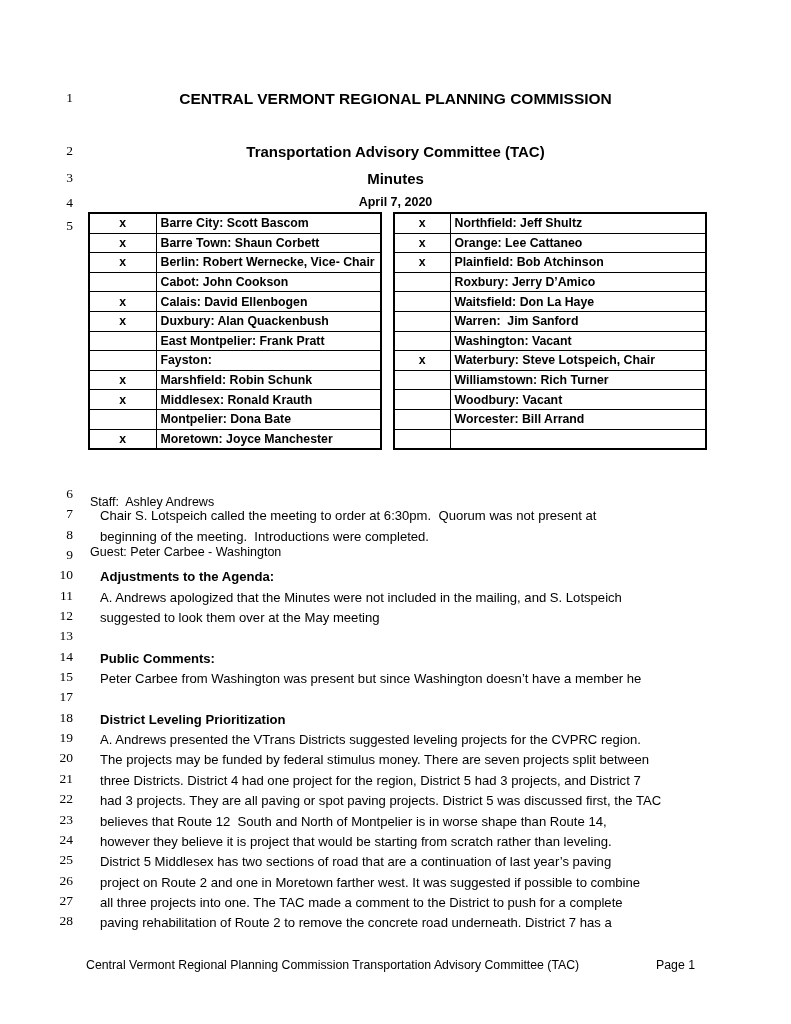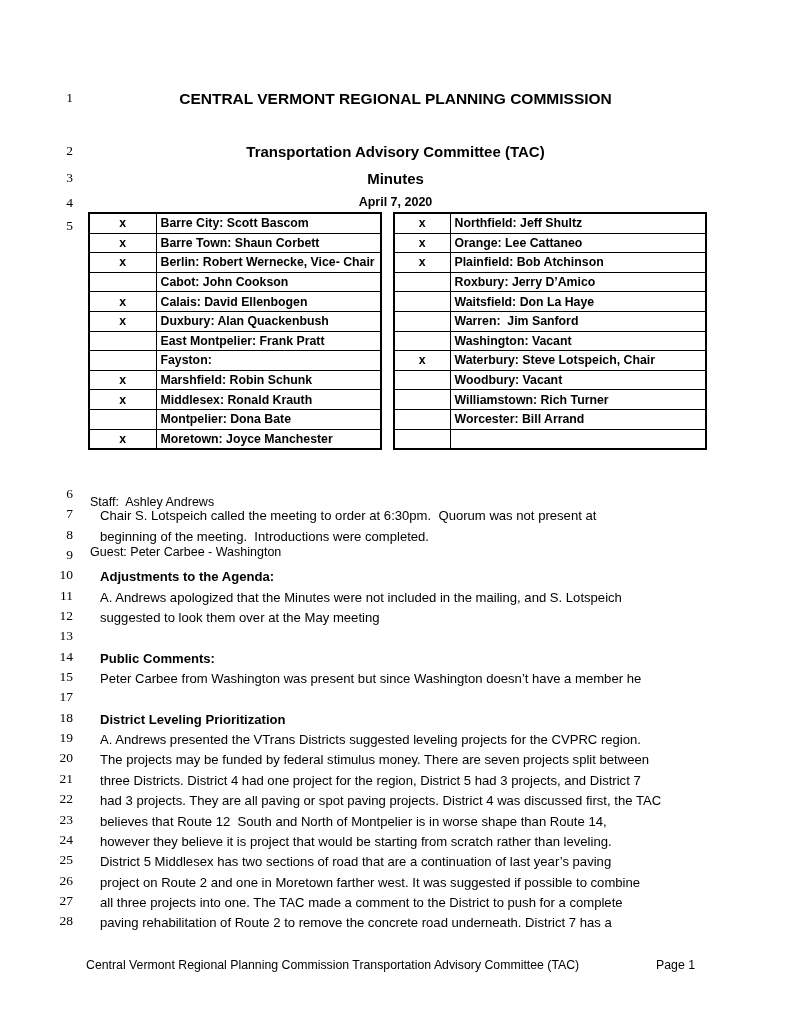--- a/index.html
+++ b/index.html
@@ -191,25 +191,25 @@
           <tr>
     <td class="cell-x"></td>
     <td class="cell-name">Washington: Vacant</td>
   </tr>
           <tr>
     <td class="cell-x">x</td>
     <td class="cell-name">Waterbury: Steve Lotspeich, Chair</td>
   </tr>
           <tr>
     <td class="cell-x"></td>
+    <td class="cell-name">Williamstown: Rich Turner</td>
+  </tr>
+          <tr>
+    <td class="cell-x"></td>
     <td class="cell-name">Woodbury: Vacant</td>
-  </tr>
-          <tr>
-    <td class="cell-x"></td>
-    <td class="cell-name">Williamstown: Rich Turner</td>
   </tr>
           <tr>
     <td class="cell-x"></td>
     <td class="cell-name">Worcester: Bill Arrand</td>
   </tr>
           <tr>
     <td class="cell-x"></td>
     <td class="cell-name"></td>
   </tr>
         </tbody>
@@ -277,21 +277,21 @@
       <div class="body-line">
     <span class="line-num">20</span>
     <span class="line-text">The projects may be funded by federal stimulus money. There are seven projects split between</span>
   </div>
       <div class="body-line">
     <span class="line-num">21</span>
     <span class="line-text">three Districts. District 4 had one project for the region, District 5 had 3 projects, and District 7</span>
   </div>
       <div class="body-line">
     <span class="line-num">22</span>
-    <span class="line-text">had 3 projects. They are all paving or spot paving projects. District 4 was discussed first, the TAC</span>
+    <span class="line-text">had 3 projects. They are all paving or spot paving projects. District 5 was discussed first, the TAC</span>
   </div>
       <div class="body-line">
     <span class="line-num">23</span>
     <span class="line-text">believes that Route 12  South and North of Montpelier is in worse shape than Route 14,</span>
   </div>
       <div class="body-line">
     <span class="line-num">24</span>
     <span class="line-text">however they believe it is project that would be starting from scratch rather than leveling.</span>
   </div>
       <div class="body-line">

